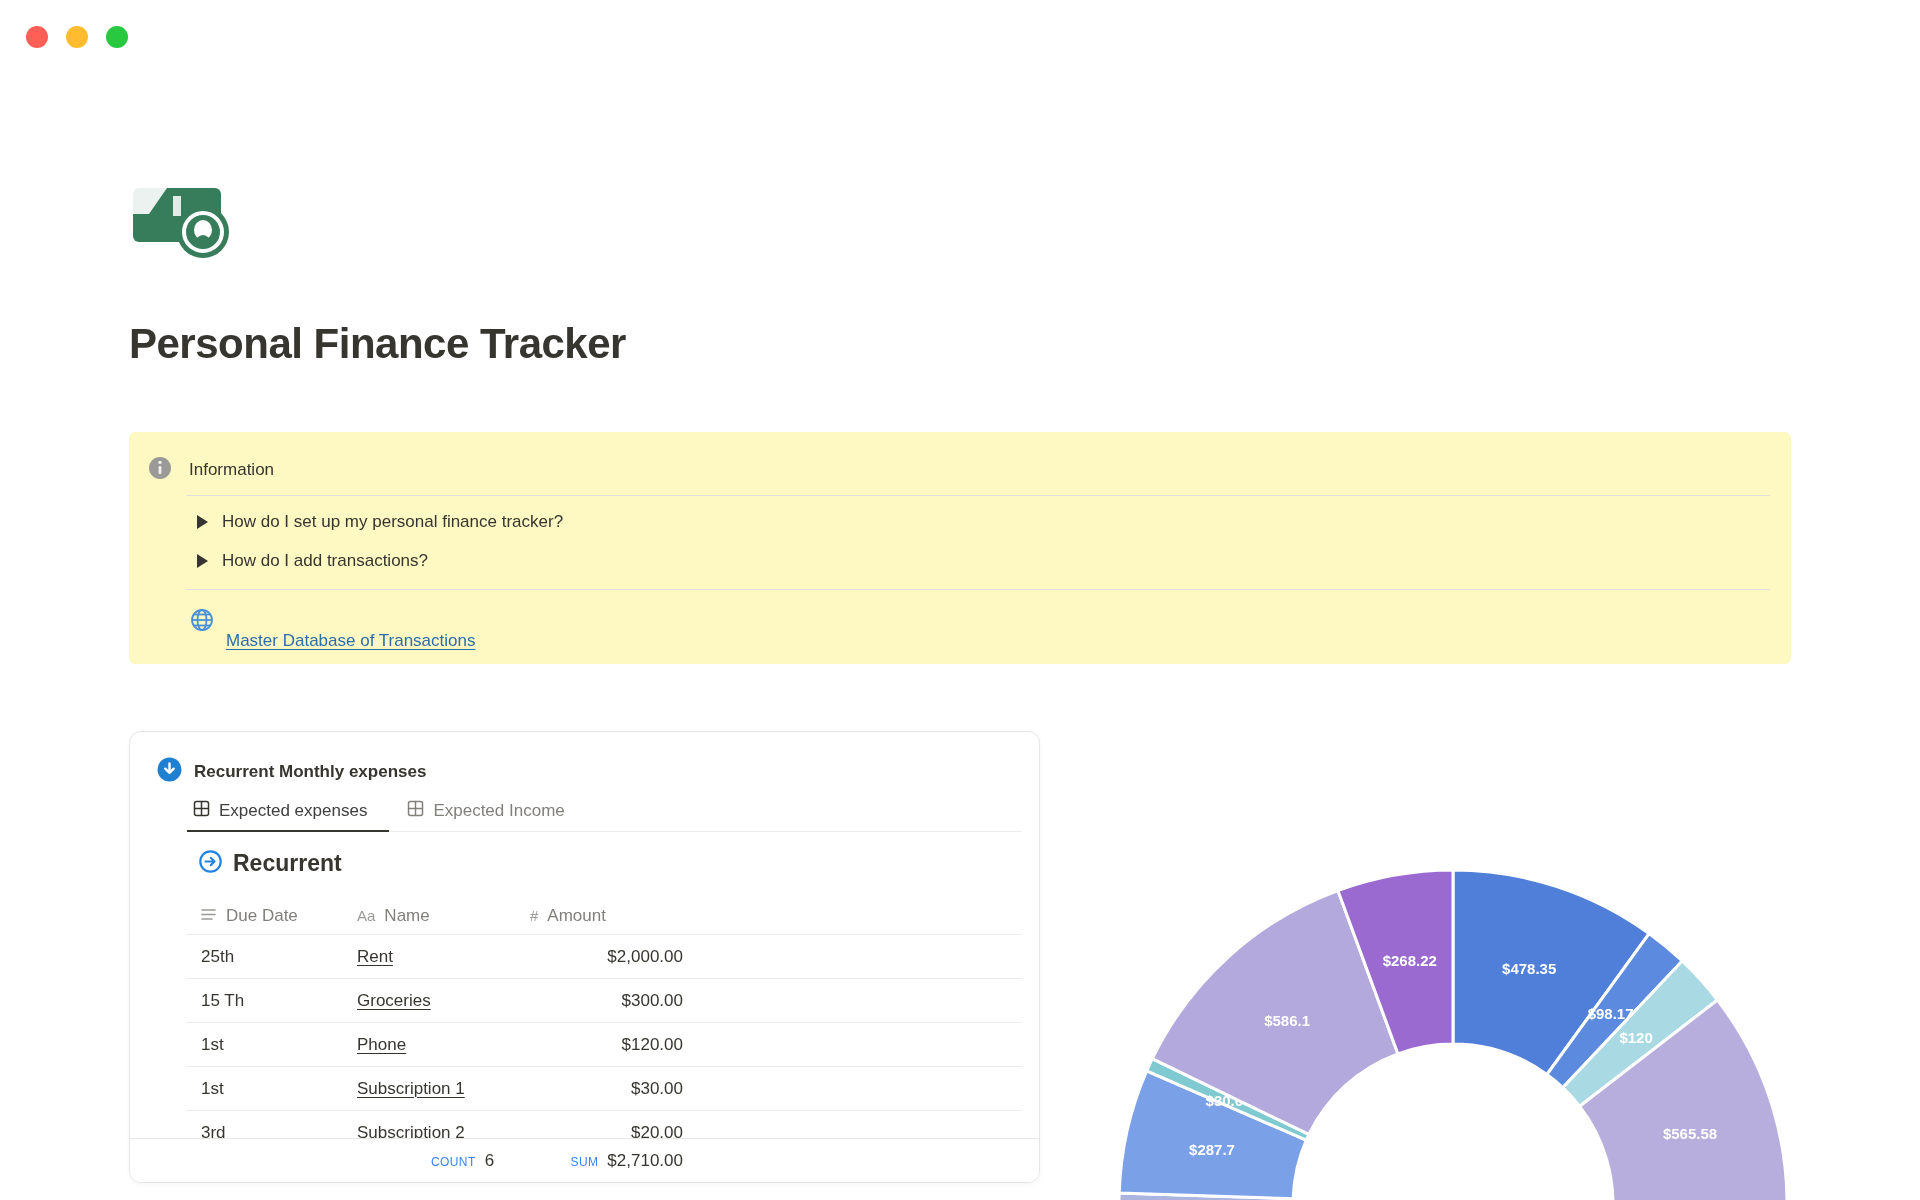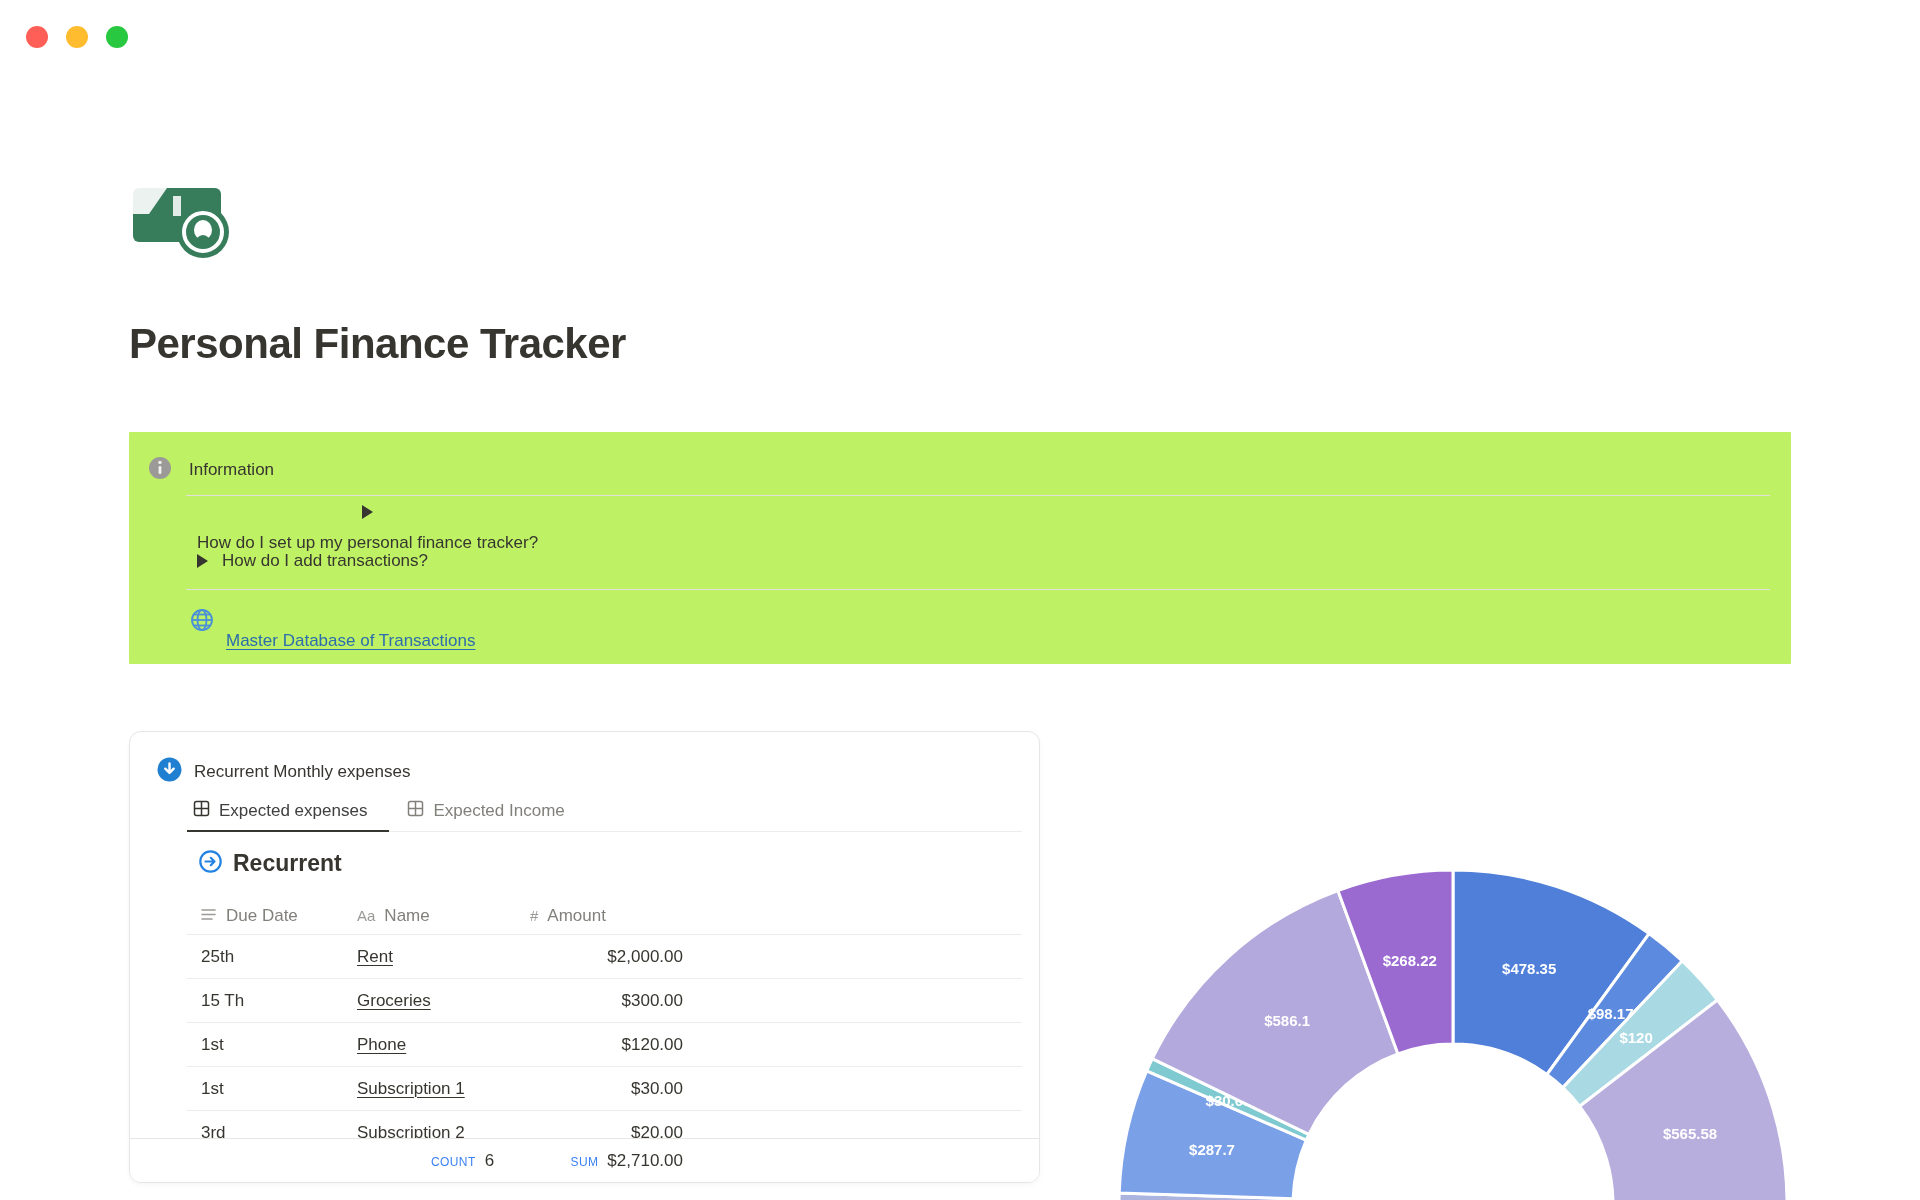--- a/index.html
+++ b/index.html
@@ -11,35 +11,35 @@
     color:#37352f;
     overflow:hidden;
   }
   
   .traffic { position:absolute; top:26px; left:26px; display:flex; gap:18px; }
   .dot { width:22px; height:22px; border-radius:50%; }
   
   .page-icon { position:absolute; left:131px; top:180px; }
   .page-title { position:absolute; left:129px; top:320px; font-size:42px; font-weight:700; letter-spacing:-0.5px; color:#37352f; }
   
-  .callout { position:absolute; left:129px; top:432px; width:1662px; height:232px; background:#bef264; border-radius:1px; }
+  .callout { position:absolute; left:129px; top:432px; width:1662px; height:232px; background:#fef9c3; border-radius:6px; }
   .callout-head { position:absolute; left:19px; top:24px; display:flex; align-items:center; gap:17px; }
   .callout-title { font-size:17px; color:#37352f; }
   .divider { position:absolute; left:57px; width:1584px; height:1px; background:#e1e0dd; }
   .d1 { top:63px; } .d2 { top:157px; }
   .toggle-row { position:absolute; left:68px; height:34px; display:flex; align-items:center; gap:14px; cursor:pointer; }
-  .t1 { top:73px;flex-direction:column; } .t2 { top:112px; }
+  .t1 { top:73px; } .t2 { top:112px; }
   .tri { width:0; height:0; border-left:11px solid #37352f; border-top:7px solid transparent; border-bottom:7px solid transparent; }
   .toggle-label { font-size:17px; color:#37352f; }
   .link-row { position:absolute; left:61px; top:175px; height:30px; display:flex; align-items:center; gap:12px; cursor:pointer; }
   .link-label { font-size:17px; font-weight:500; color:#2b6dad; text-decoration:underline; text-underline-offset:3px;margin-top:37px; }
   
   .card { position:absolute; left:129px; top:731px; width:911px; height:452px; background:#fff; border:1px solid #e6e6e4; border-radius:12px; box-shadow:0 2px 4px rgba(15,15,15,.04); overflow:hidden; }
   .card-head { position:absolute; left:27px; top:25px; display:flex; align-items:center; gap:12px; }
-  .card-title { font-size:17px; font-weight:400; color:#37352f; }
+  .card-title { font-size:17px; font-weight:700; color:#37352f; }
   .tabbar { position:absolute; left:57px; top:60px; width:835px; height:40px; border-bottom:1px solid #ededeb; display:flex; align-items:stretch; }
   .tab { display:flex; align-items:center; gap:9px; padding:0 22px 0 6px; font-size:17px; cursor:pointer; border-bottom:2px solid transparent; margin-bottom:-1px; }
   .tab.active { color:#404040; font-weight:500; border-bottom-color:#37352f; }
   .tab.inactive { color:#82807b; margin-left:12px; }
   .tab .tbl-icon { flex:0 0 auto; }
   .section-head { position:absolute; left:69px; top:118px; display:flex; align-items:center; gap:11px; }
   .section-title { font-size:23px; font-weight:700; color:#37352f; }
   .table { position:absolute; left:57px; top:165px; width:835px; }
   .thead { position:relative; height:38px; border-bottom:1px solid #ececea; font-size:17px; color:#82807b; }
   .thead .cell, .trow .cell { position:absolute; top:50%; transform:translateY(-50%); white-space:nowrap; }

